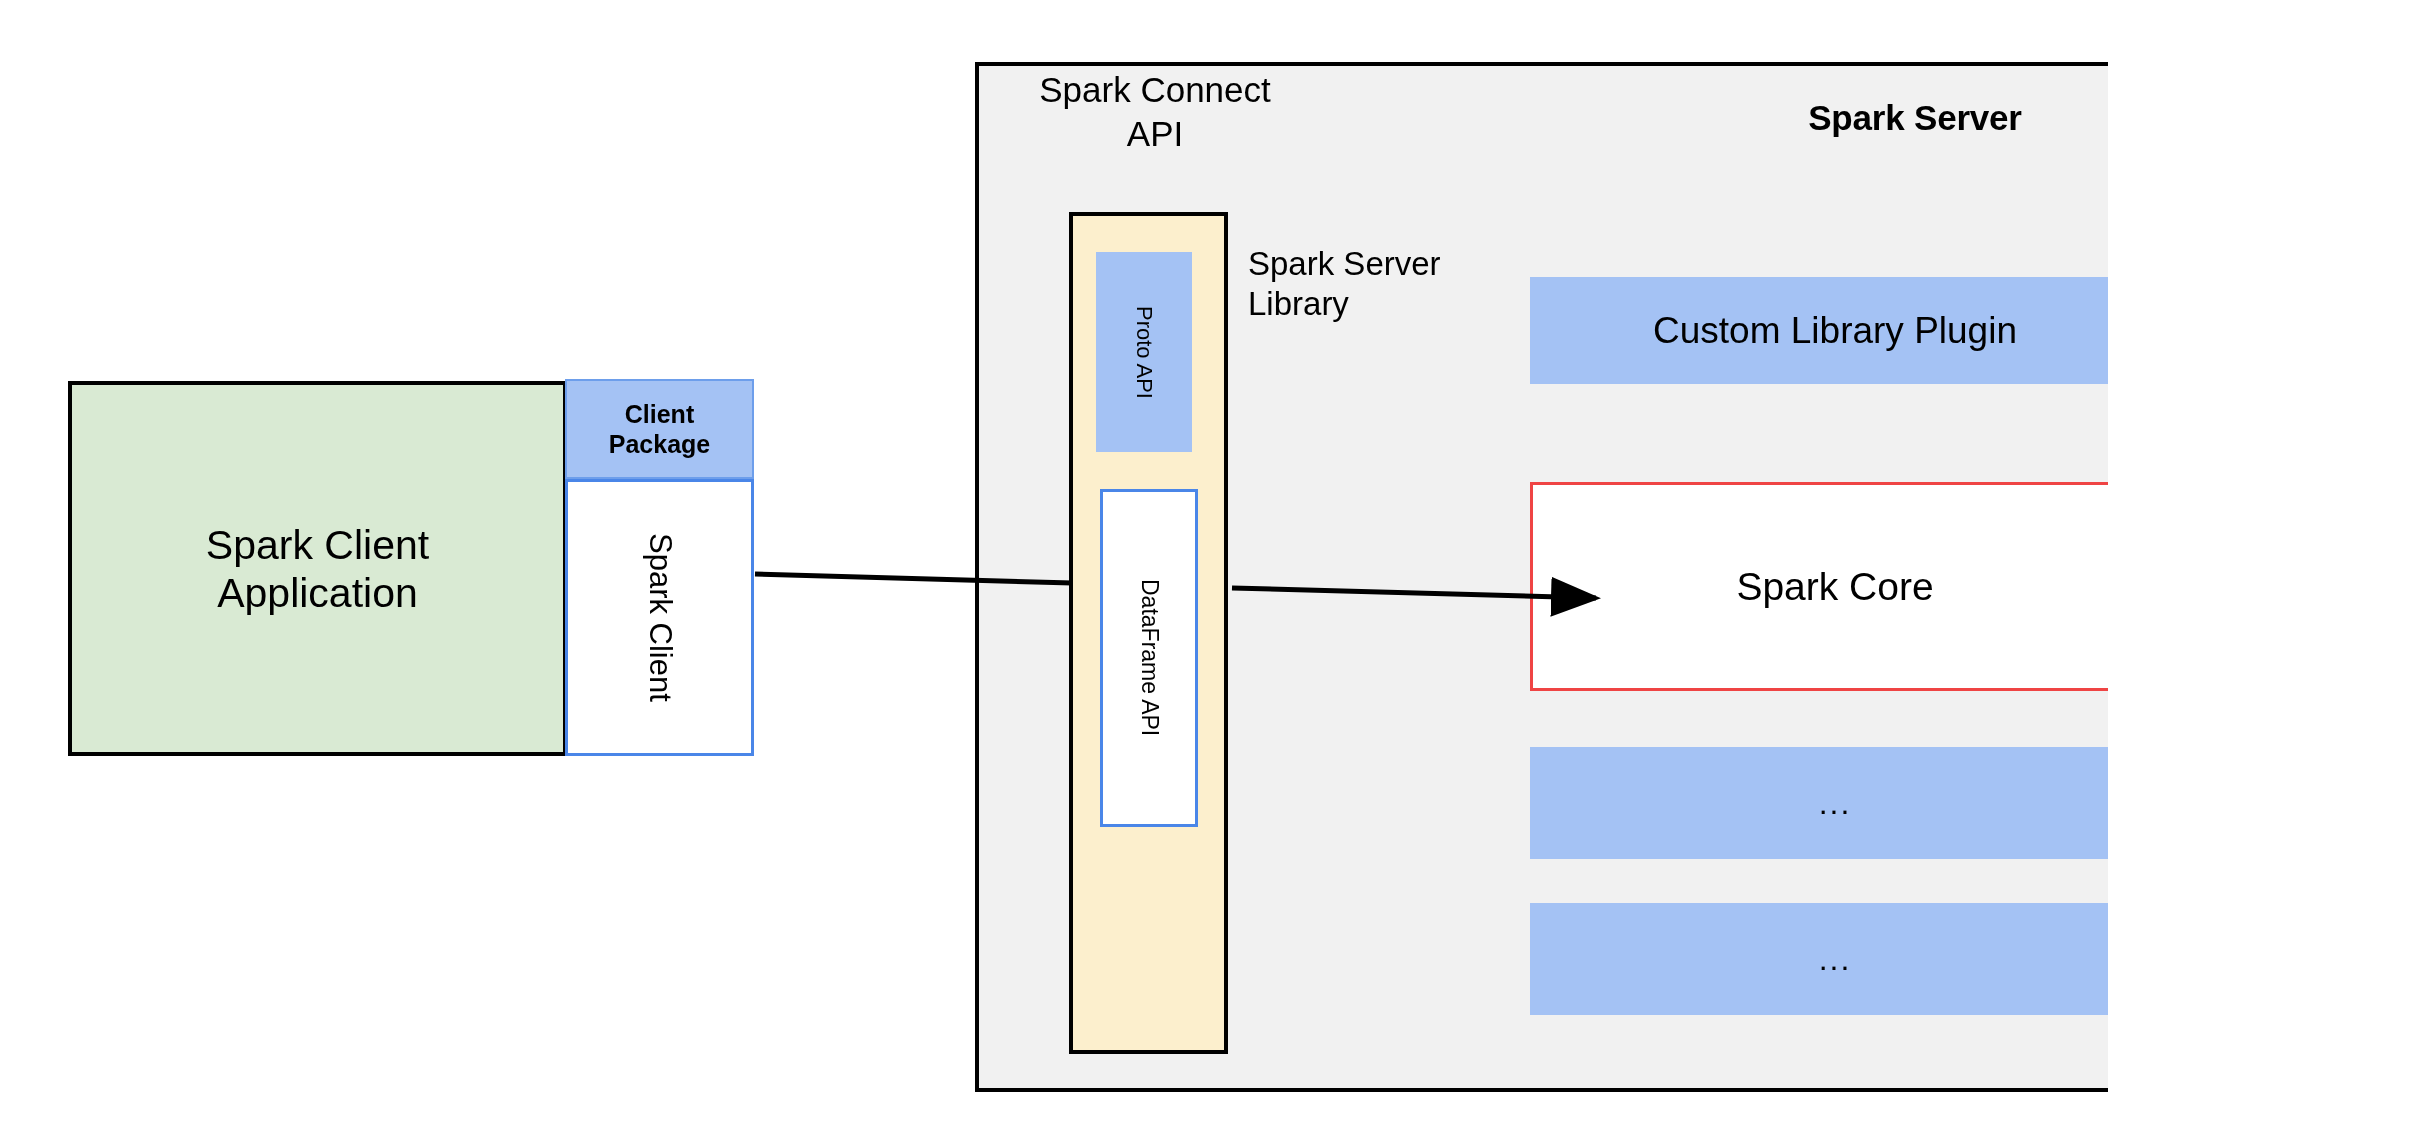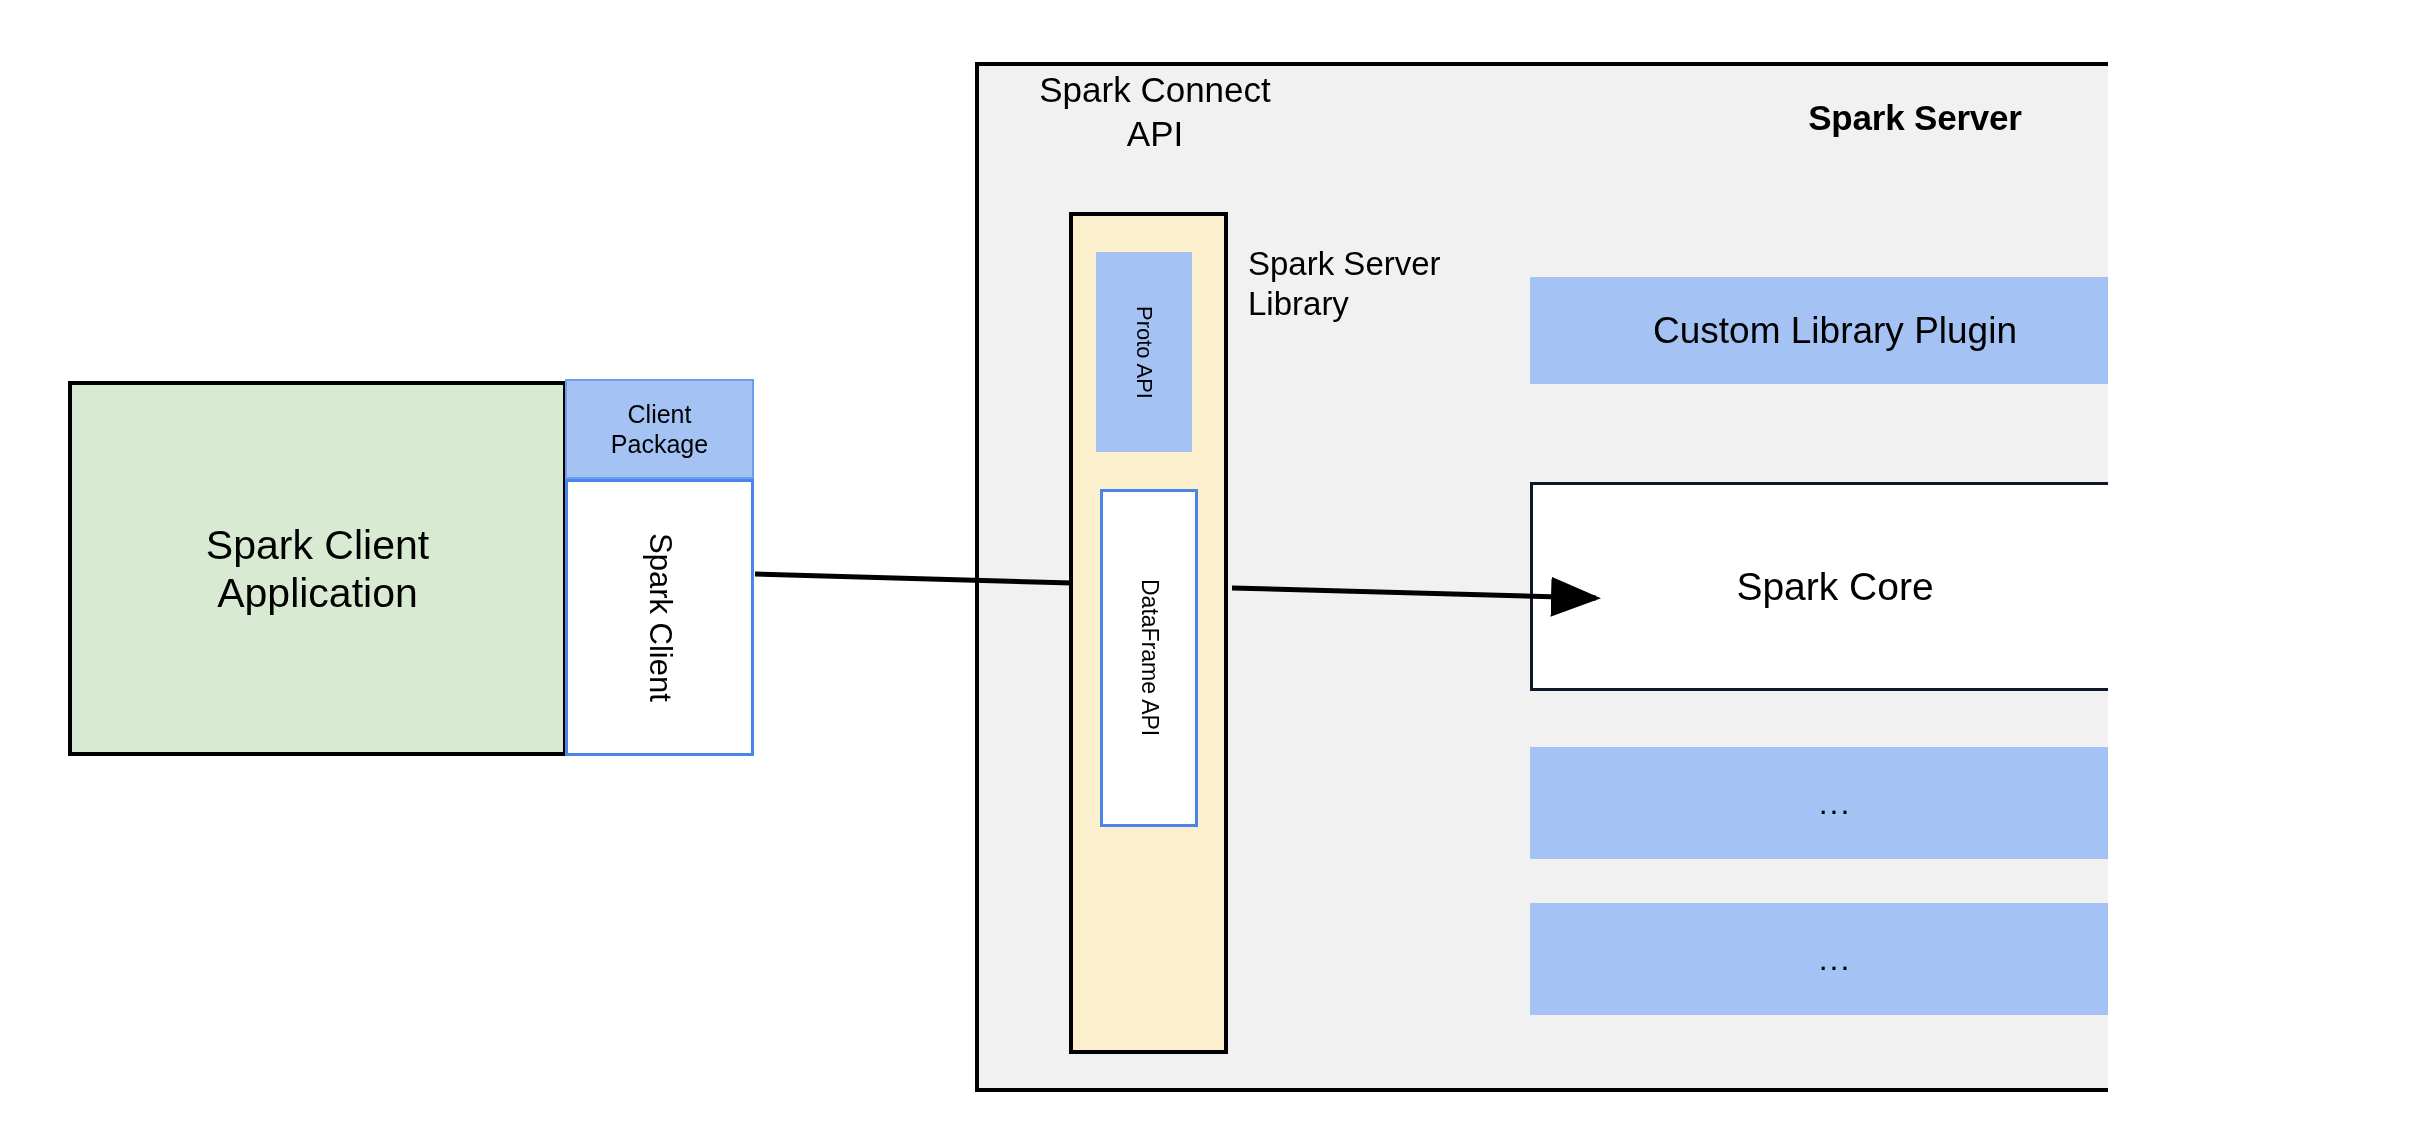--- a/index.html
+++ b/index.html
@@ -33,21 +33,21 @@
     text-align: center;
     font-size: 41px;
     line-height: 1.18;
     color: #000;
     white-space: pre-line;
   }
   #client-package-box {
     left: 565px; top: 379px; width: 189px; height: 100px;
     background: #A4C2F4;
     border: 2px solid #6D9EEB;
-    display: flex; align-items: center; justify-content: center;
+    display: flex; align-items: center; justify-content: center; font-weight: bold;
   }
   #client-package-label {
     text-align: center;
     font-size: 25px;
     line-height: 1.2;
     white-space: pre-line;
   }
   #spark-client-box {
     left: 565px; top: 479px; width: 189px; height: 277px;
     background: #ffffff;
@@ -122,21 +122,21 @@
     display: flex; align-items: center; justify-content: center;
   }
   #custom-library-plugin-box {
     top: 277px; height: 107px;
     background: #A4C2F4;
   }
   #custom-library-plugin-label { font-size: 37px; }
   #spark-core-box {
     top: 482px; height: 209px;
     background: #ffffff;
-    border: 3px solid #0f172a;
+    border: 3px solid #ef4444;
   }
   #spark-core-label { font-size: 39px; }
   #ellipsis-box-1 { top: 747px; height: 112px; background: #A4C2F4; }
   #ellipsis-box-2 { top: 903px; height: 112px; background: #A4C2F4; }
   .ellipsis-label { font-size: 32px; letter-spacing: 2px; }
 
   
   #arrows {
     left: 0; top: 0; width: 2435px; height: 1135px;
     pointer-events: none;

